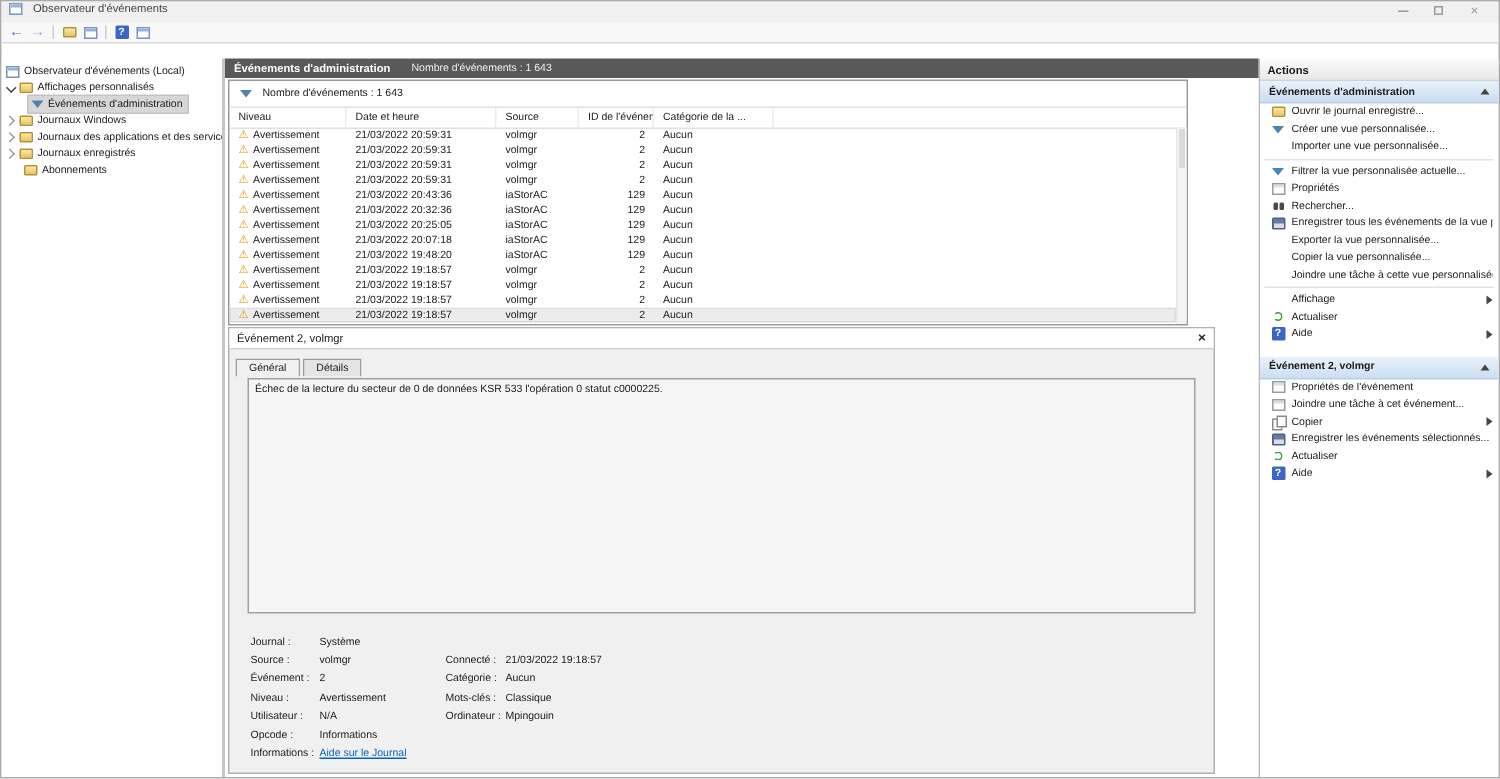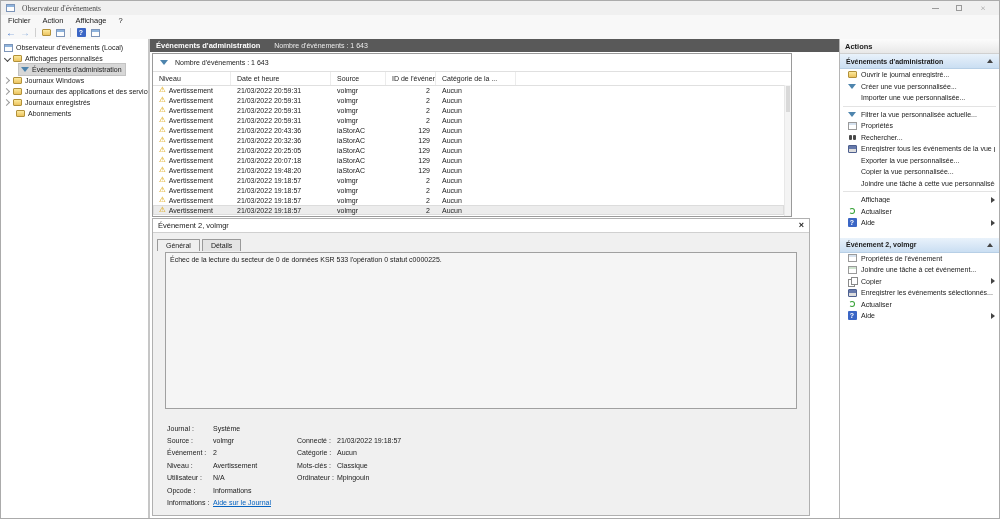--- a/index.html
+++ b/index.html
@@ -1,20 +1,20 @@
 <!DOCTYPE html>
 <html><head>
 <meta charset="utf-8">
 <style>
   html,body{margin:0;padding:0;background:#d8d8d8;}
   #win{width:1000px;height:519px;position:relative;background:#fff;border:1px solid #ababab;
        box-sizing:border-box;font-family:"Liberation Sans",sans-serif;font-size:7.5px;color:#1a1a1a;overflow:hidden;}
 
   
-  #titlebar{height:14px;display:flex;align-items:center;padding:0 4px;background:#f0f0f0;font-family:Liberation Serif, serif;}
+  #titlebar{height:14px;display:flex;align-items:flex-start;padding:0 4px;background:#f0f0f0;}
   #title{margin-left:4px;color:#444;}
   #wcontrols{margin-left:auto;display:flex;}
   .wc{width:24px;height:12px;display:flex;align-items:center;justify-content:center;}
   .wc-min{width:7px;height:1px;background:#9a9a9a;}
   .wc-max{width:6px;height:6px;border:1px solid #9a9a9a;box-sizing:border-box;}
   .wc-close{font-size:9px;color:#9a9a9a;line-height:1;}
   #menubar{height:11px;display:flex;align-items:center;background:#f8f8f8;padding:0 1px;}
   .mitem{padding:0 6px;}
   #toolbar{height:13px;display:flex;align-items:center;background:#f8f8f8;border-bottom:1px solid #dadada;padding:0 3px;}
   .tsep{width:1px;height:9px;background:#cfcfcf;margin:0 3px;}
@@ -127,26 +127,20 @@
           <span class="wc-min"></span>
         </span>
       <span class="wc">
           <span class="wc-max"></span>
         </span>
       <span class="wc">
           <span class="wc-close">×</span>
         </span>
     </div>
   </div>
-  <div id="menubar">
-      <span class="mitem">Fichier</span>
-      <span class="mitem">Action</span>
-      <span class="mitem">Affichage</span>
-      <span class="mitem">?</span>
-    </div>
   <div id="toolbar">
       <span class="tbtn">
         <span class="tbicon back-icon"></span>
       </span>
       <span class="tbtn">
         <span class="tbicon forward-icon"></span>
       </span>
       <span class="tsep"></span>
       <span class="tbtn">
         <span class="tbicon show-console-tree-icon"></span>

